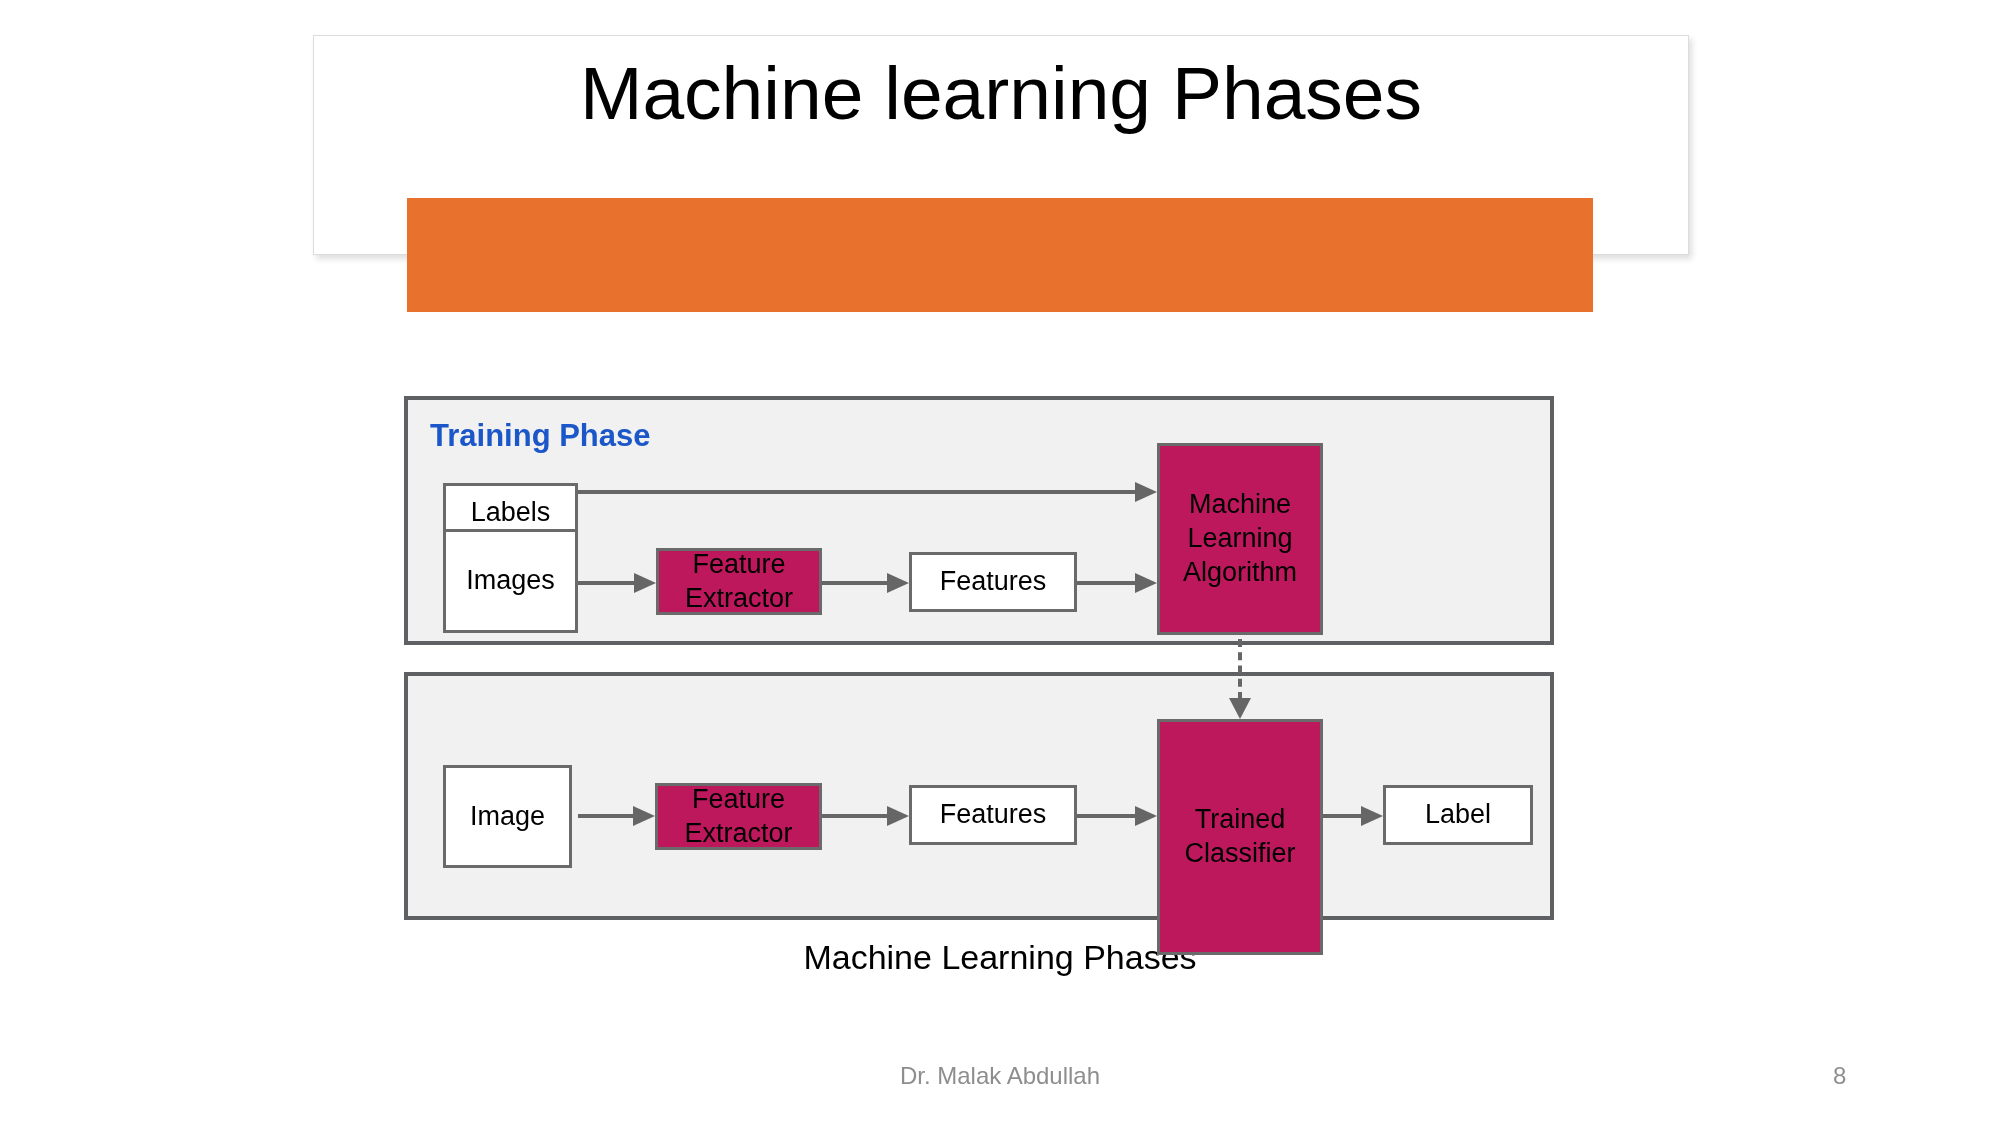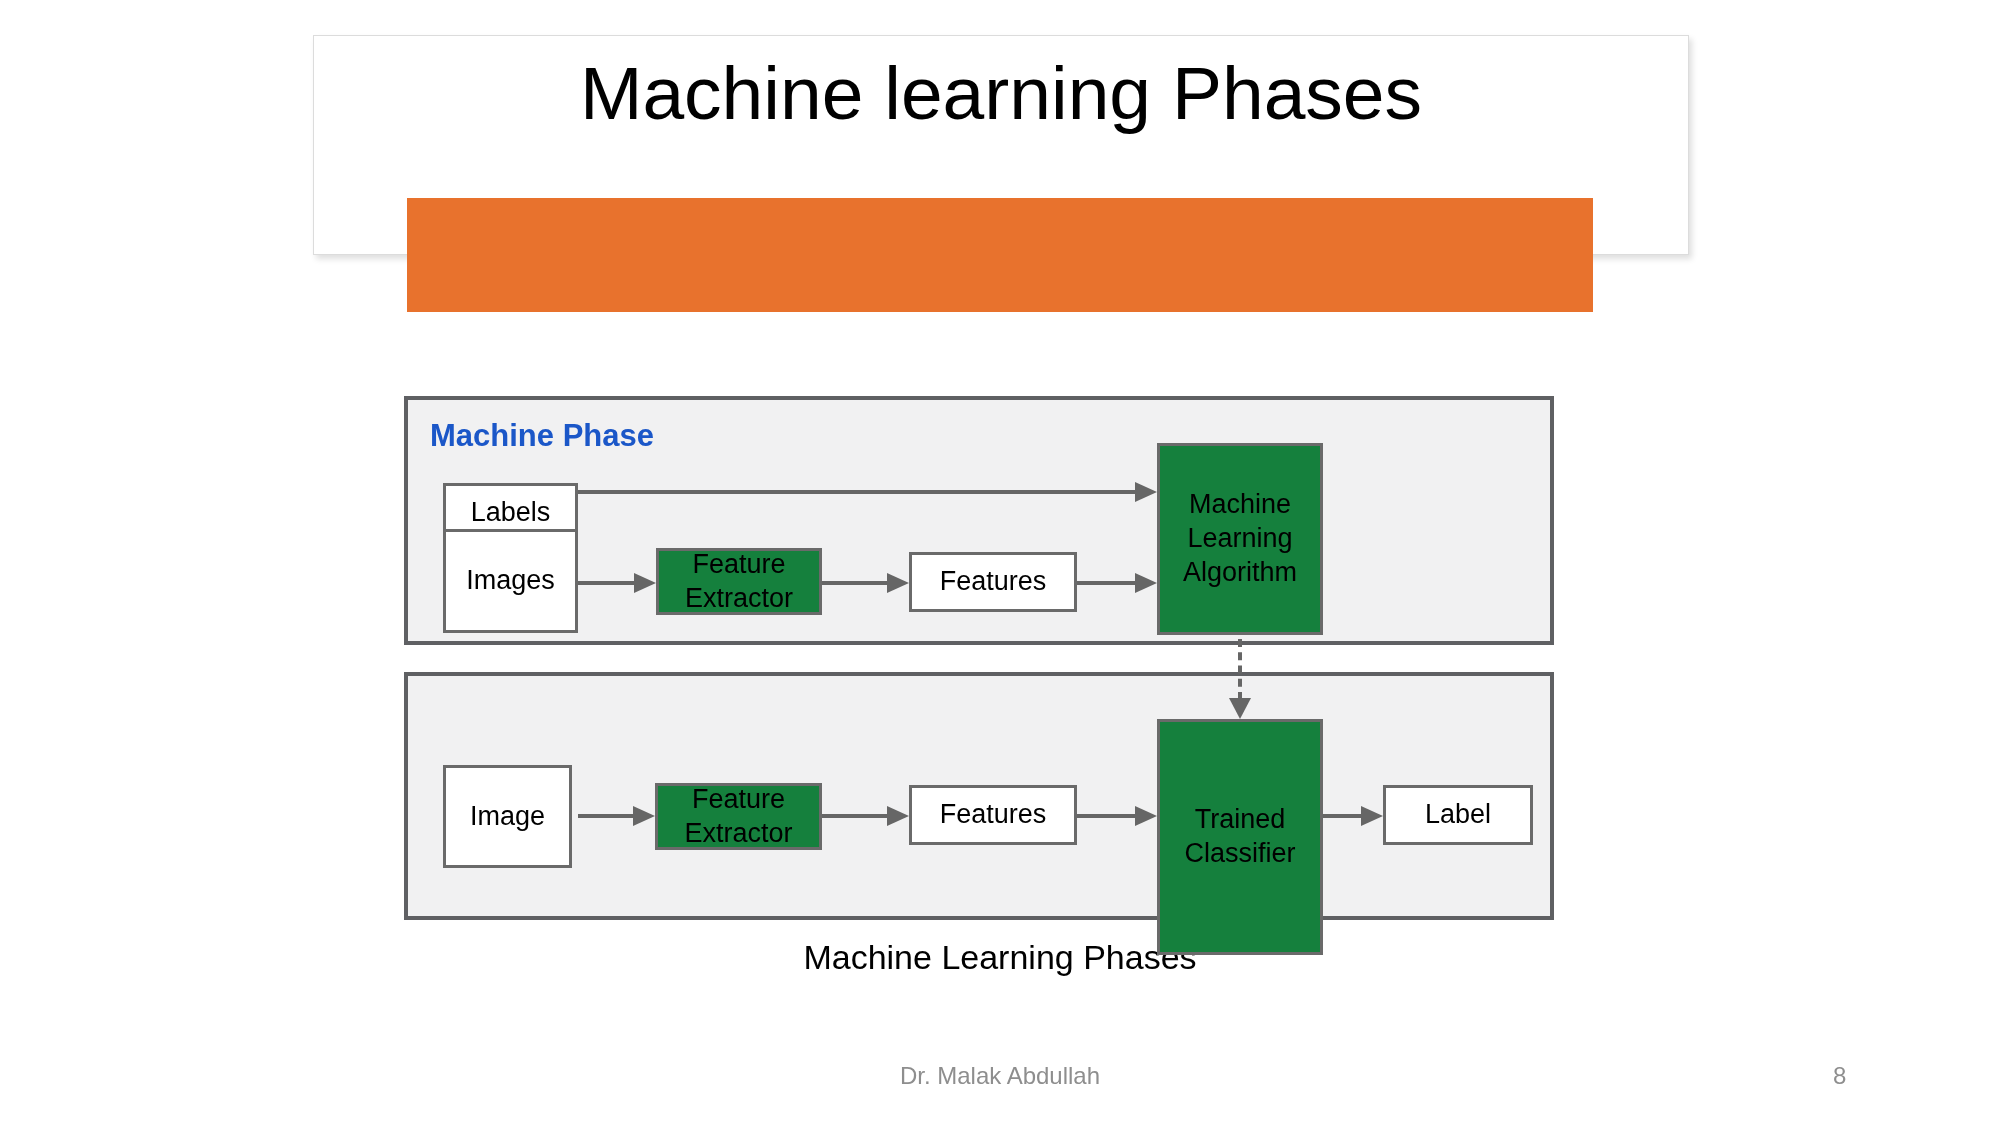--- a/index.html
+++ b/index.html
@@ -68,21 +68,21 @@
     background: #ffffff;
     display: flex;
     align-items: center;
     justify-content: center;
     text-align: center;
     font-size: 27px;
     line-height: 1.25;
     color: #000000;
     padding: 2px 6px;
   }
-  .node-blue { background: #15803d; }
+  .node-blue { background: #be185d; }
 
   
   .h-line {
     position: absolute;
     height: 4px;
     background: #666666;
   }
   .head-right {
     position: absolute;
     width: 0; height: 0;
@@ -133,21 +133,21 @@
 <body>
 
 <div class="slide">
 
   <div class="title-card">
     <div class="title-text">Machine learning Phases</div>
   </div>
   <div class="accent-bar"></div>
 
   <div class="phase-panel panel-training">
-    <div class="phase-title" style="left:22px; top:18px;">Machine Phase</div>
+    <div class="phase-title" style="left:22px; top:18px;">Training Phase</div>
 
     <div class="node" style="left:35px; top:63px; width:135px; height:60px;margin-top:20px;">Labels</div>
 
     <div class="node" style="left:35px; top:129px; width:135px; height:104px;">Images</div>
 
     <div class="node node-blue" style="left:248px; top:148px; width:166px; height:67px;">Feature Extractor</div>
 
     <div class="node" style="left:501px; top:152px; width:168px; height:60px;">Features</div>
 
     <div class="node node-blue" style="left:749px; top:43px; width:166px; height:192px;">Machine Learning Algorithm</div>

